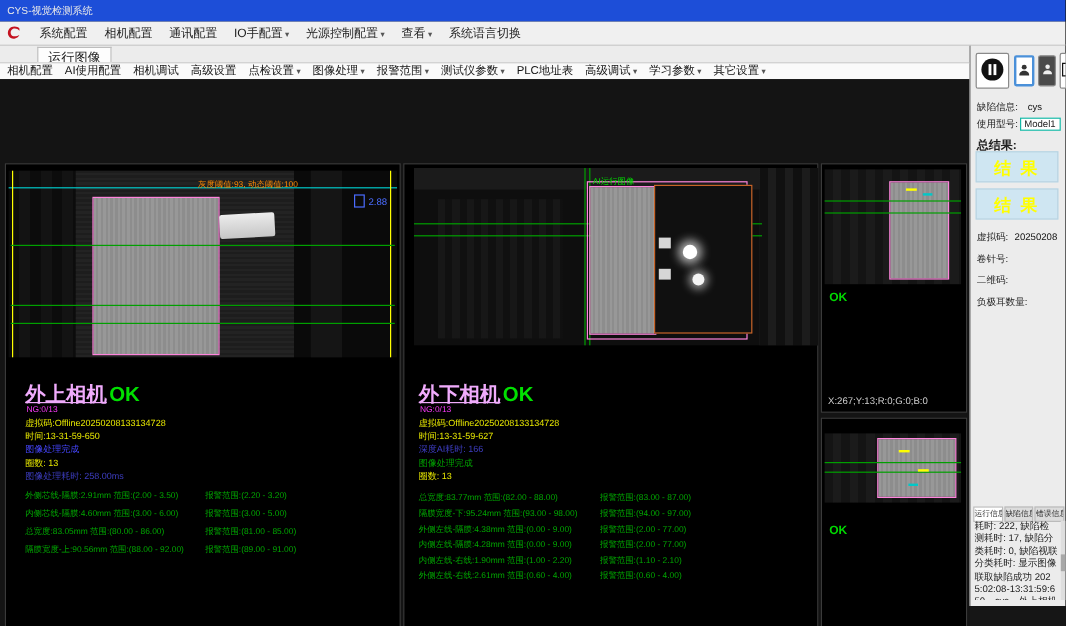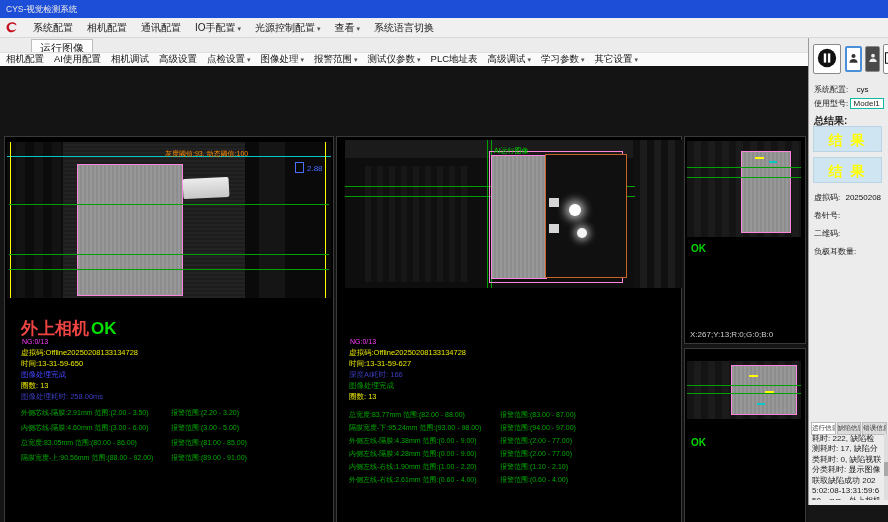--- a/index.html
+++ b/index.html
@@ -36,21 +36,21 @@
   .hline { position:absolute; height:1px; }
   .vline { position:absolute; width:1px; }
   .g { background:#00a000; }
   .yl { background:#ffff00; }
   .cy { background:#00c8c8; }
   .product { background:repeating-linear-gradient(90deg,#989898 0 2px,#8d8d8d 2px 4px);
     border:1px solid #ff85dd; }
   .olabel { position:absolute; font-size:7px; white-space:nowrap; }
 
   .camtitle { position:absolute; font-size:17px; font-weight:bold; white-space:nowrap; }
-  .t-blue { color:#ef4444; }
+  .t-blue { color:#f0abfc; text-decoration:underline; }
   .t-ok { color:#00e000; margin-left:2px; }
   .ng { position:absolute; color:#ff3cff; font-size:7px; }
   .il { position:absolute; font-size:7.5px; white-space:nowrap; }
   .t-y { color:#e8e800; } .t-b { color:#4646ff; } .t-g2 { color:#00a000; } .t-dim { color:#3d3dc0; }
   .mrow { position:absolute; left:0; width:100%; height:12px; }
   .mtext { position:absolute; left:16px; color:#00a800; font-size:7px; white-space:nowrap; }
   .malarm { position:absolute; left:166px; color:#00a800; font-size:7px; white-space:nowrap; }
   .coords { position:absolute; left:5px; bottom:4px; color:#cfcfcf; font-size:8px; white-space:nowrap; }
   .okline { position:absolute; color:#00d800; font-size:10px; font-weight:bold; }
 
@@ -190,20 +190,23 @@
         <div class="shape product" style="left:146px;top:15px;width:56px;height:124px;"></div>
         <div class="shape" style="left:144px;top:11px;width:134px;height:132px;border:1px solid #ff85dd;"></div>
         <div class="shape" style="left:200px;top:14px;width:82px;height:124px;border:1px solid #c86428;background:#101010;"></div>
         <div class="shape" style="left:204px;top:58px;width:10px;height:9px;background:#d6d6d6;"></div>
         <div class="shape" style="left:204px;top:84px;width:10px;height:9px;background:#d6d6d6;"></div>
         <div class="shape" style="left:224px;top:64px;width:12px;height:12px;border-radius:50%;background:#fff;box-shadow:0 0 8px 4px rgba(255,255,255,.65);"></div>
         <div class="shape" style="left:232px;top:88px;width:10px;height:10px;border-radius:50%;background:#f4f4f4;box-shadow:0 0 7px 3px rgba(255,255,255,.55);"></div>
         <span class="olabel" style="left:149px;top:6px;color:#00dd00;">AI运行图像</span>
       </div>
       <div style="position:absolute;left:0;top:180px;width:346px;height:85px;">
+        <div class="camtitle" style="left:12px;top:0;">
+          <span class="t-blue">外下相机</span><span class="t-ok">OK</span>
+        </div>
         <div class="ng" style="left:13px;top:21px;">NG:0/13</div>
         <div class="il t-y" style="left:12px;top:31px;">虚拟码:Offline20250208133134728</div>
         <div class="il t-y" style="left:12px;top:42px;">时间:13-31-59-627</div>
         <div class="il t-dim" style="left:12px;top:53px;">深度AI耗时: 166</div>
         <div class="il t-g2" style="left:12px;top:64px;">图像处理完成</div>
         <div class="il t-y" style="left:12px;top:75px;">圈数: 13</div>
       </div>
       <div style="position:absolute;left:0;top:270px;width:346px;height:90px;">
         <div class="mrow" style="top:3px;">
             <span class="mtext" style="left:12px;">总宽度:83.77mm 范围:(82.00 - 88.00)</span>
@@ -283,21 +286,21 @@
           </svg>
       </button>
       <button class="sbtn" style="left:71px;top:0;width:14px;height:30px;">
         <svg width="12" height="14" viewBox="0 0 16 16">
             <path d="M2 1h7v14H2z" fill="none" stroke="#111" stroke-width="1.4"></path>
             <path d="M9 8h5M12 5.5 14.5 8 12 10.5" stroke="#111" stroke-width="1.4" fill="none"></path>
           </svg>
       </button>
     </div>
     <div class="srow" style="top:46px;">
-      <span>系统配置:</span>
+      <span>缺陷信息:</span>
       <span class="sval" style="margin-left:6px;">cys</span>
     </div>
     <div class="srow" style="top:60px;">
       <span>使用型号:</span>
       <span class="valbox">Model1</span>
     </div>
     <div class="srow" style="top:76px;font-size:10px;font-weight:bold;">总结果:</div>
     <div class="resultbox" style="top:88px;">结 果</div>
     <div class="resultbox" style="top:119px;">结 果</div>
     <div class="srow" style="top:154px;">

